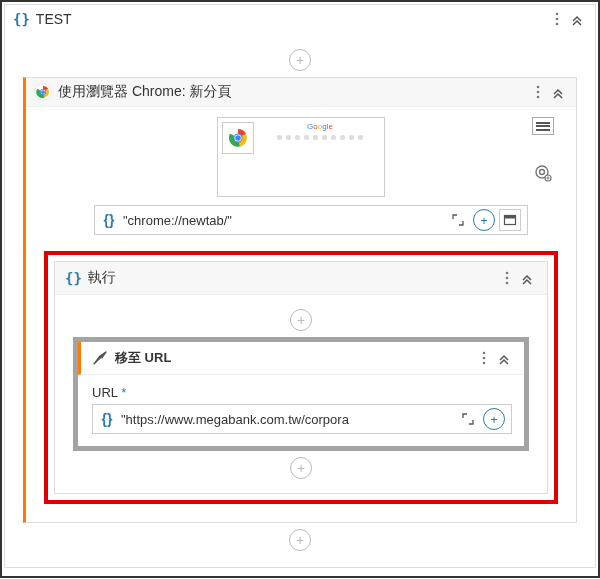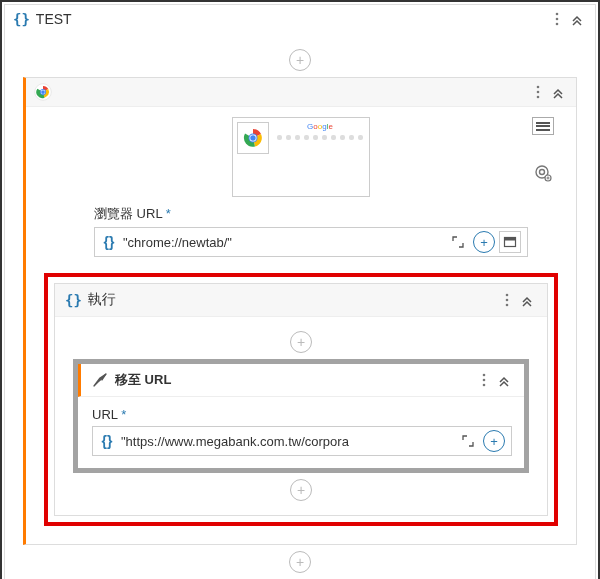--- a/index.html
+++ b/index.html
@@ -7,21 +7,21 @@
 .outer-frame { border: 2px solid #333; width: 600px; padding: 2px; }
 .panel { border: 1px solid #ddd; background: #fff; margin-bottom: 6px; }
 .panel-header { display: flex; align-items: center; padding: 4px 8px; background: #f7f7f7; border-bottom: 1px solid #eee; }
 .panel-header.light { background: #fff; border-bottom: none; }
 .panel-header .title { flex: 1; font-size: 14px; display: flex; align-items: center; gap: 6px; }
 .panel-body { padding: 10px 18px; position: relative; }
 .accent-left { border-left: 3px solid #ff7b00; }
 .icon-btn { display: inline-flex; align-items: center; justify-content: center; width: 20px; height: 20px; color: #777; cursor: pointer; }
 .add-row { display: flex; justify-content: center; margin: 6px 0; }
 .add-circle { width: 22px; height: 22px; border: 1px solid #bbb; border-radius: 50%; display: flex; align-items: center; justify-content: center; color: #bbb; font-size: 14px; background: #fff; }
-.preview-box { width: 138px; height: 80px; border: 1px solid #ccc; margin: 0 auto 8px auto; background: #fff; display: flex; align-items: flex-start; padding: 4px; gap: 6px; position: relative; }
+.preview-box { width: 168px; height: 80px; border: 1px solid #ccc; margin: 0 auto 8px auto; background: #fff; display: flex; align-items: flex-start; padding: 4px; gap: 6px; position: relative; }
 .preview-chrome-icon { width: 32px; height: 32px; border: 1px solid #ccc; display: flex; align-items: center; justify-content: center; }
 .preview-mock { flex: 1; }
 .preview-mock .m-logo { font-size: 8px; color: #999; text-align: center; margin-bottom: 4px; }
 .preview-mock .m-dots { display: flex; flex-wrap: wrap; gap: 4px; justify-content: center; }
 .preview-mock .m-dots span { width: 5px; height: 5px; background: #ddd; border-radius: 2px; }
 .side-icons { position: absolute; right: 22px; top: 10px; display: flex; flex-direction: column; gap: 28px; align-items: center; }
 .hamburger { width: 22px; height: 18px; border: 1px solid #aaa; display: flex; flex-direction: column; justify-content: space-evenly; padding: 2px 3px; }
 .hamburger div { height: 2px; background: #555; }
 .field-label { font-size: 13px; margin-bottom: 4px; }
 .req { color: #2a7ab0; }
@@ -82,20 +82,21 @@
               <svg width="18" height="18" viewBox="0 0 48 48">
                   <circle cx="24" cy="24" r="22" fill="#fff" stroke="#ccc"></circle>
                   <path d="M24 8 A16 16 0 0 1 38 16 L24 24 Z" fill="#ea4335"></path>
                   <path d="M38 16 A16 16 0 0 1 28 39 L24 24 Z" fill="#fbbc05"></path>
                   <path d="M28 39 A16 16 0 0 1 9 15 L24 24 Z" fill="#34a853"></path>
                   <circle cx="24" cy="24" r="8" fill="#4285f4"></circle>
                   <circle cx="24" cy="24" r="6" fill="#fff"></circle>
                   <circle cx="24" cy="24" r="5" fill="#4285f4"></circle>
                 </svg>
             </span>
+            <span>使用瀏覽器 Chrome: 新分頁</span>
           </div>
           <span class="icon-btn">
             <svg width="14" height="14" viewBox="0 0 14 14">
                 <circle cx="7" cy="2" r="1.3" fill="#777"></circle>
                 <circle cx="7" cy="7" r="1.3" fill="#777"></circle>
                 <circle cx="7" cy="12" r="1.3" fill="#777"></circle>
               </svg>
           </span>
           <span class="icon-btn">
             <svg width="14" height="14" viewBox="0 0 14 14">
@@ -145,23 +146,20 @@
                   <span></span>
                   <span></span>
                   <span></span>
                   <span></span>
                   <span></span>
                 </div>
             </div>
           </div>
 
           <div style="margin-left:50px; margin-right:30px;">
-            <div class="field-label">
-              <span>瀏覽器 URL</span> <span class="req">*</span>
-            </div>
             <div class="input-row">
               <span class="braces">{}</span>
               <span class="value">"chrome://newtab/"</span>
               <div class="trail">
                 <div class="tbtn noborder">
                   <svg width="14" height="14" viewBox="0 0 14 14">
                       <path d="M2 6 V2 H6 M8 12 H12 V8" stroke="#555" stroke-width="1.3" fill="none"></path>
                     </svg>
                 </div>
                 <div class="tbtn round">+</div>

